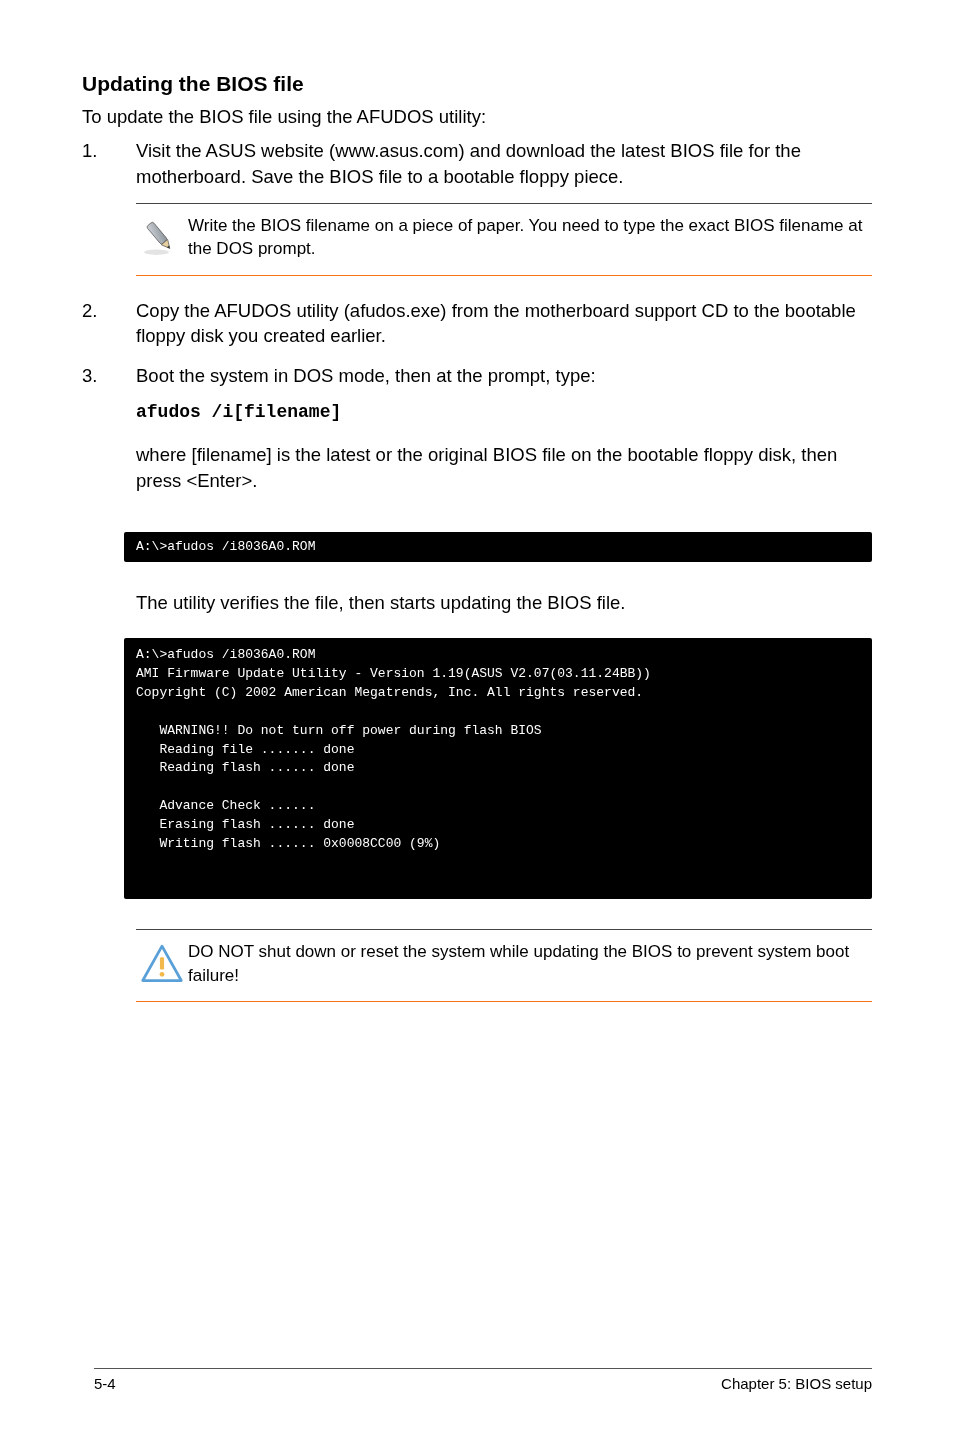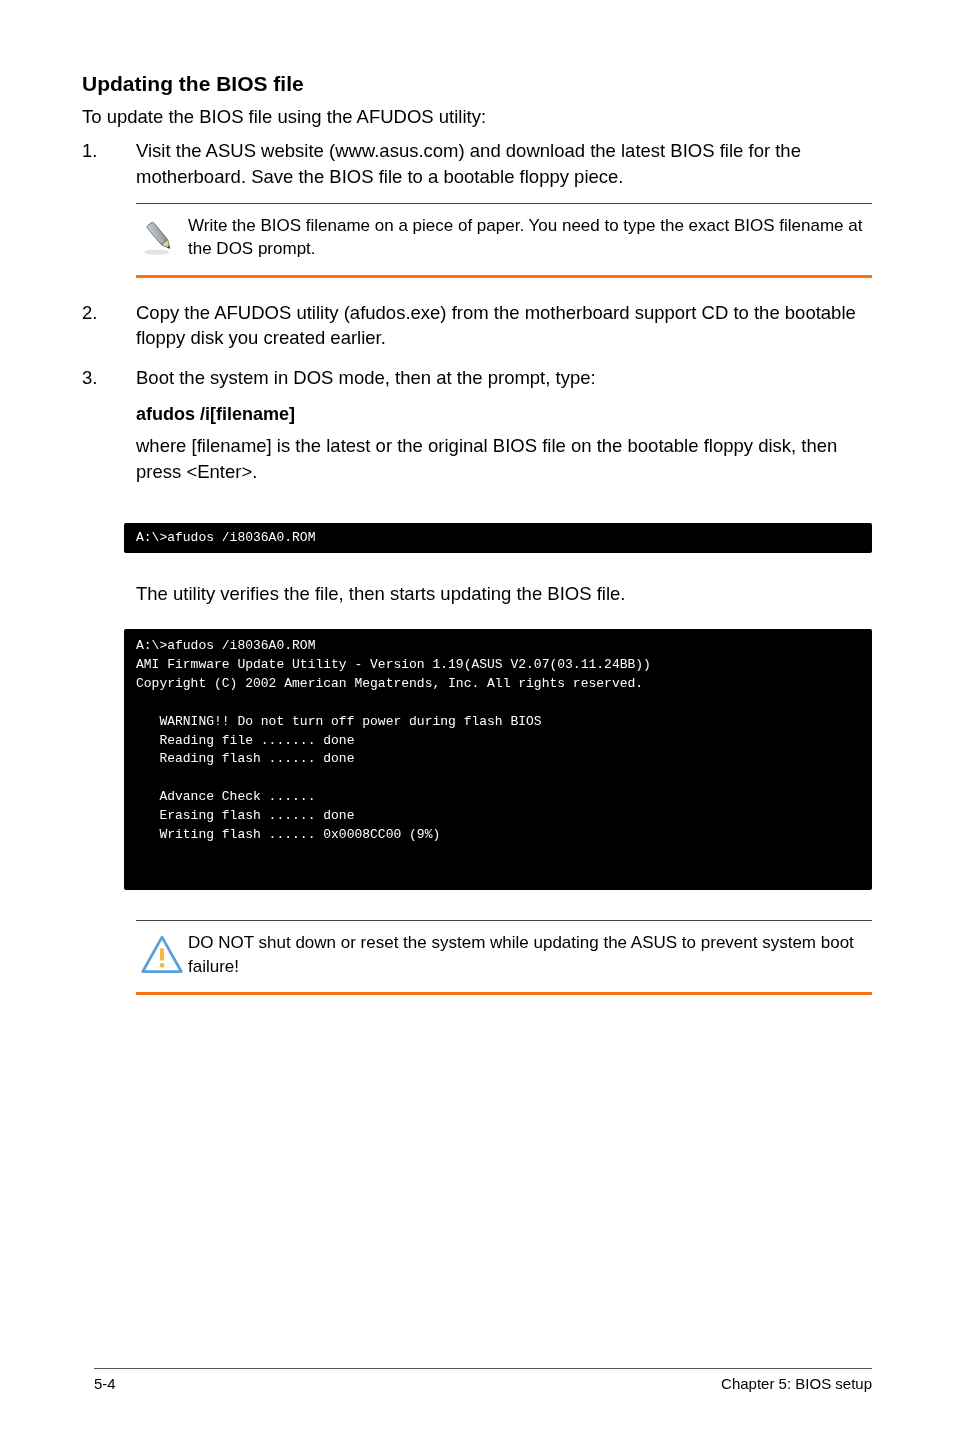--- a/index.html
+++ b/index.html
@@ -28,46 +28,46 @@
   line-height: 1.38;
 }
 .list-num {
   width: 54px;
   flex: 0 0 54px;
 }
 .list-body { flex: 1; }
 .note-box {
   margin-left: 54px;
   border-top: 1px solid #444;
-  border-bottom: 3px solid #f97316;
+  border-bottom: 1px solid #f97316;
   padding: 10px 0 14px 0;
   display: flex;
   align-items: center;
   margin-bottom: 22px;
   margin-top: 8px;
 }
 .note-icon {
   width: 52px;
   flex: 0 0 52px;
   display: flex;
   align-items: center;
   justify-content: center;
 }
 .note-text {
   font-size: 17px;
   line-height: 1.38;
   flex: 1;
 }
 .cmd {
-  font-family: Liberation Sans, sans-serif;
+  font-family: Liberation Mono, monospace;
   font-weight: bold;
   font-size: 18px;
   margin-left: 54px;
   margin-top: 8px;
-  margin-bottom: 8px;
+  margin-bottom: 20px;
 }
 .where {
   margin-left: 54px;
   font-size: 18.5px;
   line-height: 1.38;
   margin-bottom: 38px;
 }
 .terminal {
   background: #000;
   color: #fff;
@@ -166,19 +166,19 @@
 </div>
 
 <div class="note-box">
   <div class="note-icon">
     <svg class="warn" viewBox="0 0 64 64">
       <polygon points="32,6 60,56 4,56" fill="none" stroke="#5aa0d8" stroke-width="4" stroke-linejoin="round"></polygon>
       <rect x="29" y="22" width="6" height="18" rx="2" fill="#f2b84b"></rect>
       <circle cx="32" cy="47" r="3.5" fill="#f2b84b"></circle>
     </svg>
   </div>
-  <div class="note-text">DO NOT shut down or reset the system while updating the ASUS to prevent system boot failure!</div>
+  <div class="note-text">DO NOT shut down or reset the system while updating the BIOS to prevent system boot failure!</div>
 </div>
 
 <div class="footer">
   <span>5-4</span>
   <span>Chapter 5: BIOS setup</span>
 </div>
 
 </body></html>

